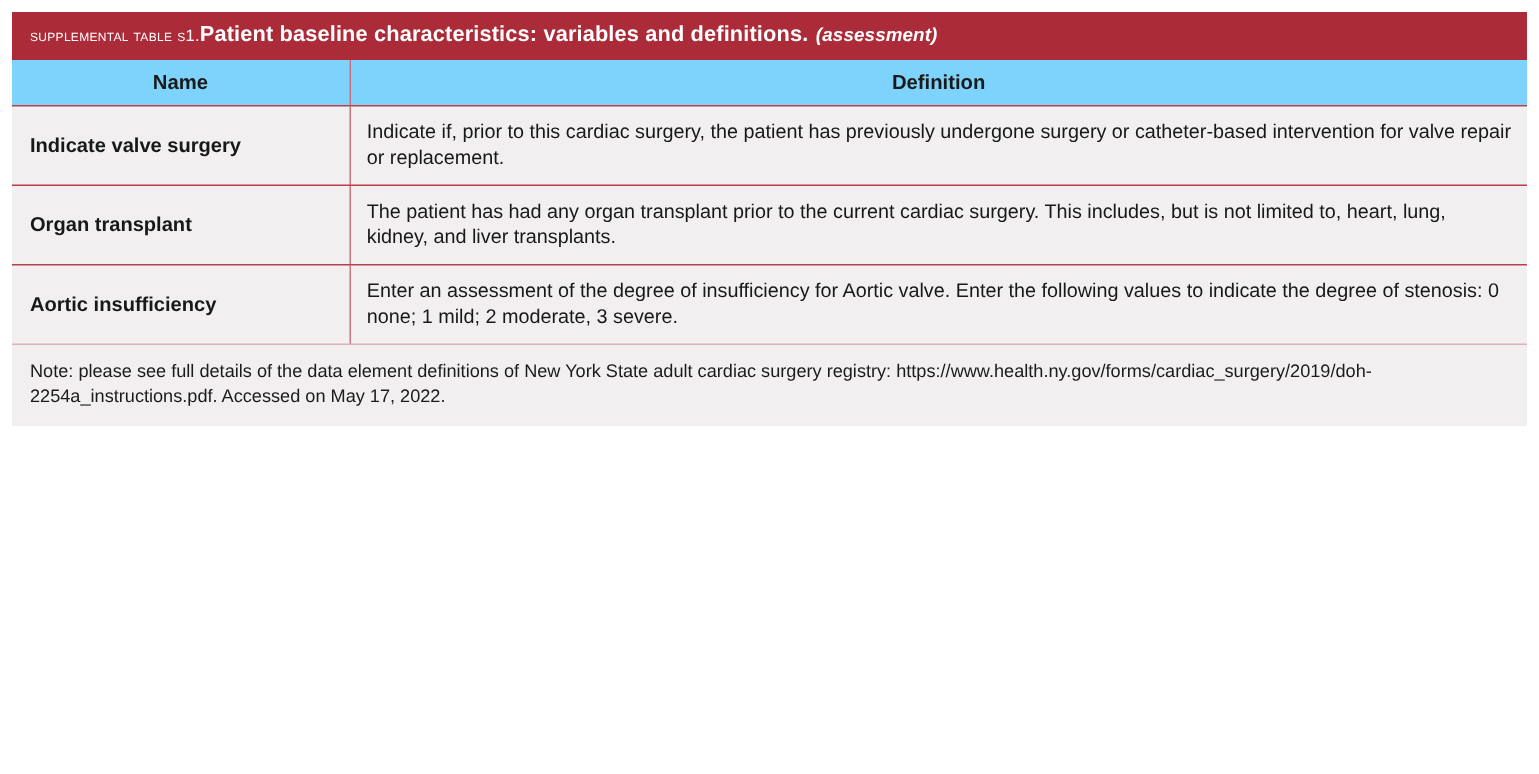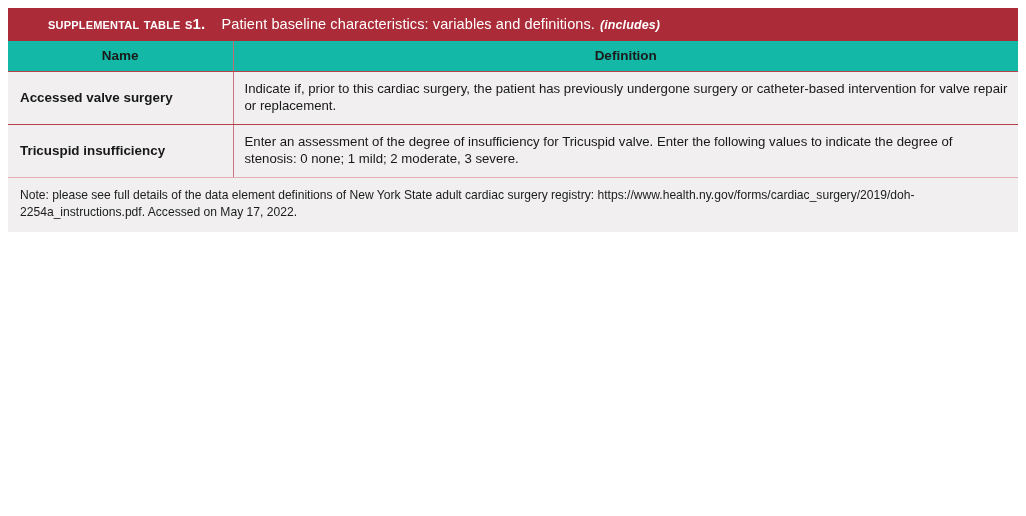--- a/index.html
+++ b/index.html
@@ -26,30 +26,28 @@
   .caption-bar {
     background: #ac2b38;
     color: #ffffff;
     padding: 7px 12px 8px 12px;
     font-size: 14.5px;
     line-height: 1.15;
     white-space: nowrap;
     letter-spacing: .1px;
   }
   .caption-smallcaps {
-    font-weight: bold;
+    font-weight: normal;
     font-variant: small-caps;
     text-transform: lowercase;
-    font-size: 15px;
+    font-size: 11px;
     letter-spacing: .2px;
-    margin-left: 28px;
   }
   .caption-main {
-    font-weight: normal;
-    margin-left: 16px;
+    font-weight: bold;
   }
   .caption-continued {
     font-style: italic;
     font-weight: bold;
     font-size: 12.5px;
     padding-left: 5px;
   }
 
   
   .tbl {
@@ -58,21 +56,21 @@
     table-layout: fixed;
   }
   .tbl col.c-name  { width: 225px; }
   .tbl col.c-def   { width: 785px; }
 
   .tbl th, .tbl td {
     vertical-align: middle;
     border-bottom: 1.3px solid #b8404c;
   }
   .tbl th {
-    background: #14b8a6;
+    background: #7dd3fc;
     color: #1a1a1a;
     font-size: 13.5px;
     font-weight: bold;
     padding: 7px 10px 8px 10px;
     text-align: center;
   }
   .tbl th.th-name {
     border-right: 1.3px solid #c4707a;
   }
 
@@ -103,41 +101,45 @@
     line-height: 1.42;
     color: #1a1b1d;
   }
 </style>
 </head>
 <body>
 
 <div class="table-wrap">
 
   <div class="caption-bar">
-    <span class="caption-smallcaps">Supplemental Table S1.</span><span class="caption-main">Patient baseline characteristics: variables and definitions.</span><span class="caption-continued">(includes)</span>
+    <span class="caption-smallcaps">Supplemental Table S1.</span><span class="caption-main">Patient baseline characteristics: variables and definitions.</span><span class="caption-continued">(assessment)</span>
   </div>
 
   <table class="tbl">
     <colgroup>
       <col class="c-name">
       <col class="c-def">
     </colgroup>
     <thead>
       <tr>
         <th class="th-name">Name</th>
         <th>Definition</th>
       </tr>
     </thead>
     <tbody>
       <tr>
-        <td class="cell-name">Accessed valve surgery</td>
+        <td class="cell-name">Indicate valve surgery</td>
         <td class="cell-def">Indicate if, prior to this cardiac surgery, the patient has previously undergone surgery or catheter-based intervention for valve repair or replacement.</td>
       </tr>
       <tr>
-        <td class="cell-name">Tricuspid insufficiency</td>
-        <td class="cell-def">Enter an assessment of the degree of insufficiency for Tricuspid valve. Enter the following values to indicate the degree of stenosis: 0 none; 1 mild; 2 moderate, 3 severe.</td>
+        <td class="cell-name">Organ transplant</td>
+        <td class="cell-def">The patient has had any organ transplant prior to the current cardiac surgery. This includes, but is not limited to, heart, lung, kidney, and liver transplants.</td>
+      </tr>
+      <tr>
+        <td class="cell-name">Aortic insufficiency</td>
+        <td class="cell-def">Enter an assessment of the degree of insufficiency for Aortic valve. Enter the following values to indicate the degree of stenosis: 0 none; 1 mild; 2 moderate, 3 severe.</td>
       </tr>
     </tbody>
   </table>
 
   <div class="note">Note: please see full details of the data element definitions of New York State adult cardiac surgery registry: https://www.health.ny.gov/forms/cardiac_surgery/2019/doh-2254a_instructions.pdf. Accessed on May 17, 2022.</div>
 
 </div>
 
 </body></html>

